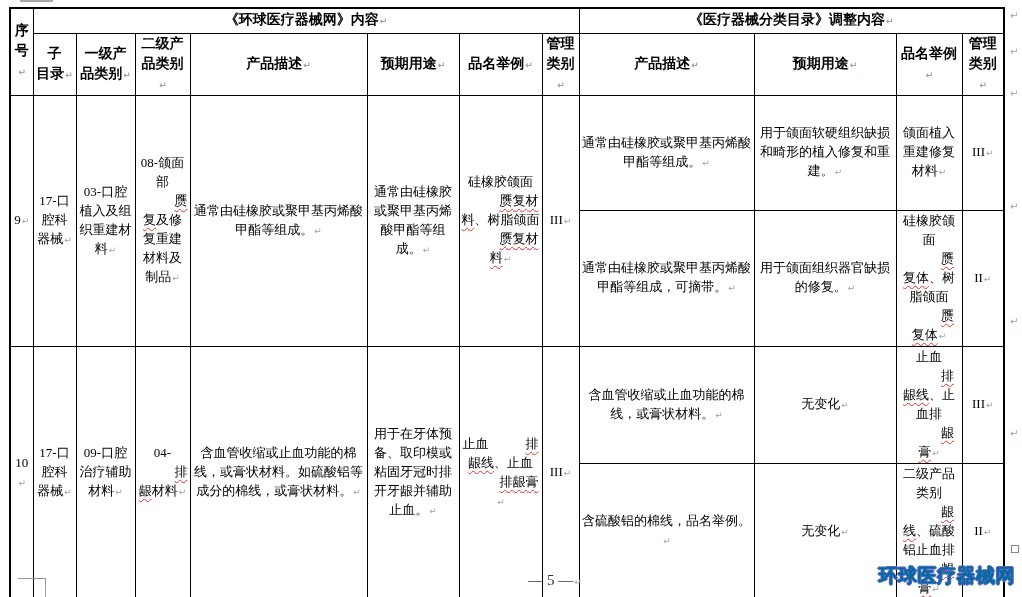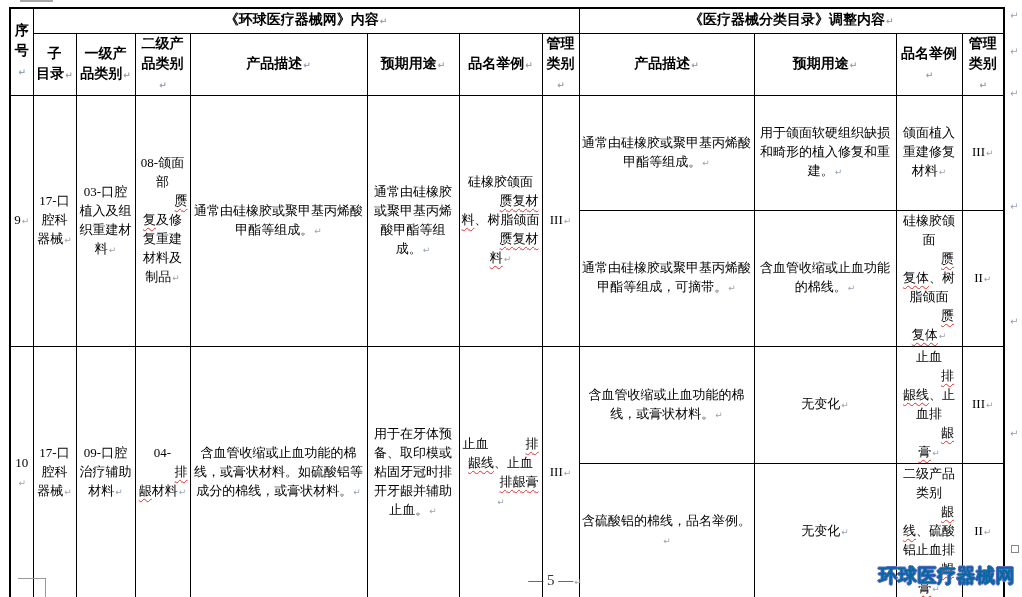--- a/index.html
+++ b/index.html
@@ -127,21 +127,21 @@
       <td rowspan="2">通常由硅橡胶或聚甲基丙烯酸甲酯等组成。</td>
       <td rowspan="2"><span>硅橡胶颌面</span><span class="wavy">赝复材料</span><span>、树脂颌面</span><span class="wavy">赝复材料</span></td>
       <td rowspan="2" class="cls">III</td>
       <td>通常由硅橡胶或聚甲基丙烯酸甲酯等组成。</td>
       <td>用于颌面软硬组织缺损和畸形的植入修复和重建。</td>
       <td><span>颌面植入重建修复材料</span></td>
       <td class="cls">III</td>
     </tr>
     <tr class="rB">
       <td>通常由硅橡胶或聚甲基丙烯酸甲酯等组成，可摘带。</td>
-      <td>含血管收缩或止血功能的棉线。</td>
+      <td>用于颌面组织器官缺损的修复。</td>
       <td><span>硅橡胶颌面</span><span class="wavy">赝复体</span><span>、树脂颌面</span><span class="wavy">赝复体</span></td>
       <td class="cls">II</td>
     </tr>
 
     <tr class="rC">
       <td rowspan="2">10</td>
       <td rowspan="2">17-口腔科器械</td>
       <td rowspan="2">09-口腔治疗辅助材料</td>
       <td rowspan="2"><span>04-</span><span class="wavy">排龈</span><span>材料</span></td>
       <td rowspan="2">含血管收缩或止血功能的棉线，或膏状材料。如硫酸铝等成分的棉线，或膏状材料。</td>

